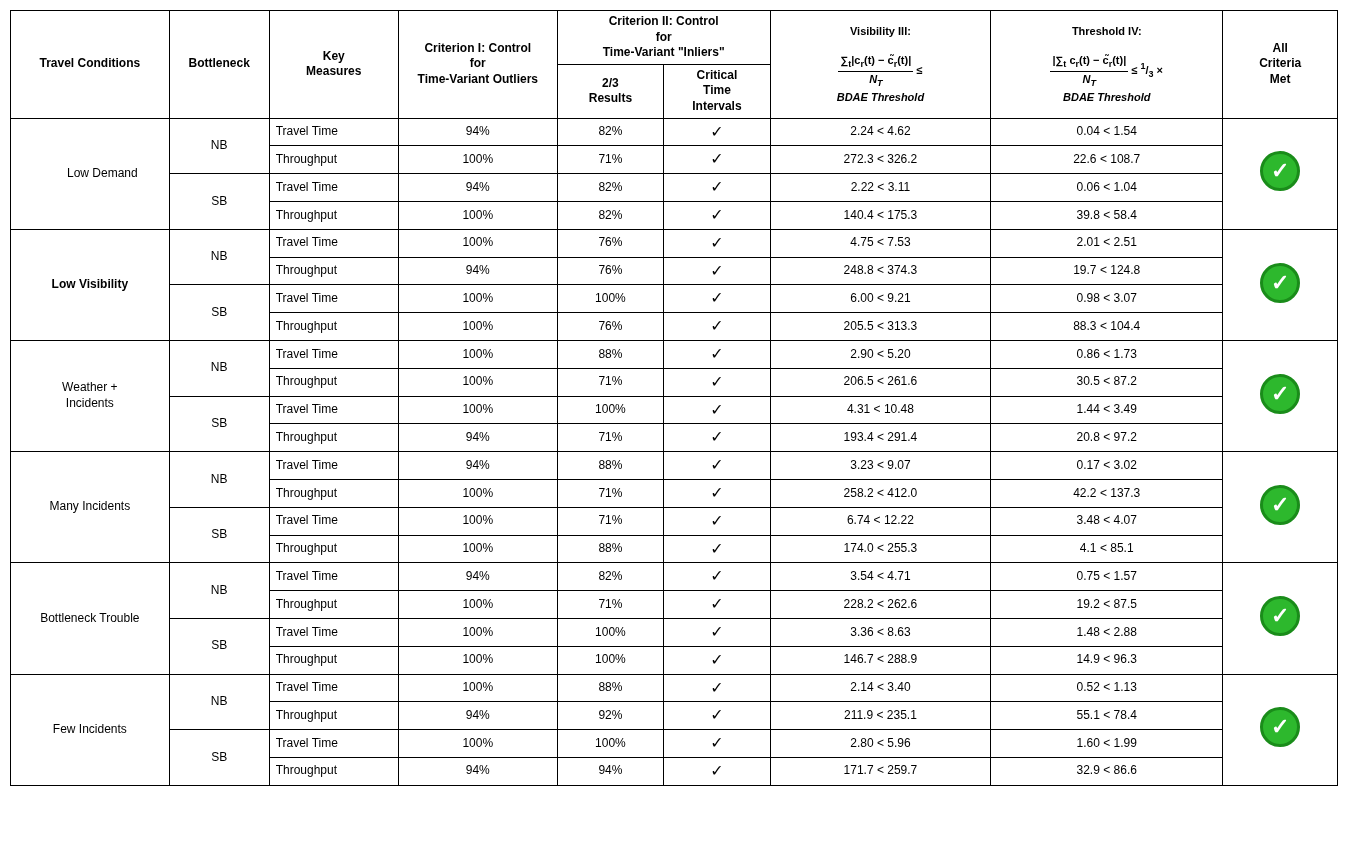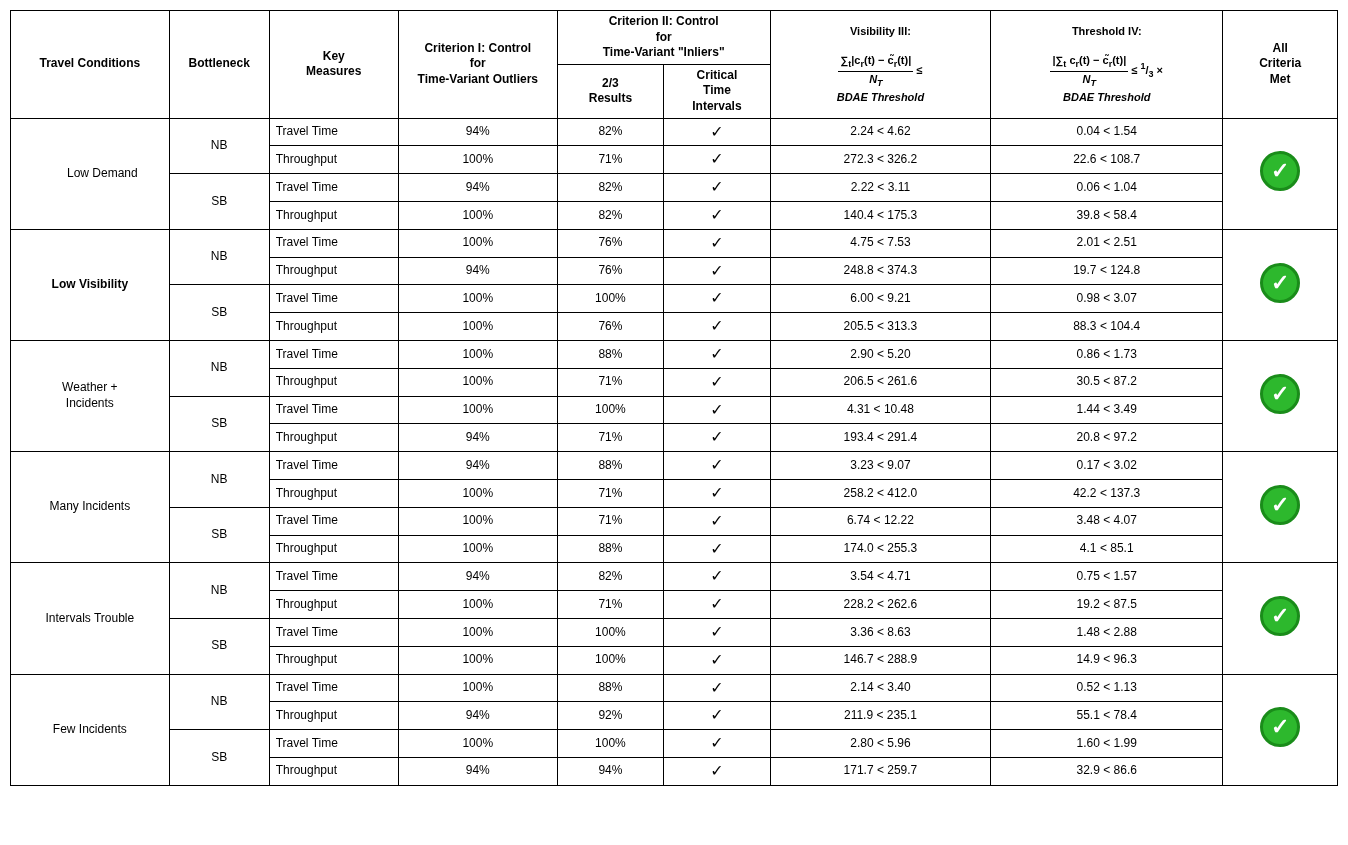--- a/index.html
+++ b/index.html
@@ -239,21 +239,21 @@
       </tr>
       <tr>
         <td style="text-align: left; padding-left: 6px;">Throughput</td>
         <td>100%</td>
         <td>88%</td>
         <td style="font-size: 16px;">✓</td>
         <td>174.0  &lt;  255.3</td>
         <td>4.1  &lt;  85.1</td>
       </tr>
       <tr>
-        <td rowspan="4" style="font-weight: normal;">Intervals Trouble</td>
+        <td rowspan="4" style="font-weight: normal;">Bottleneck Trouble</td>
         <td rowspan="2">NB</td>
         <td style="text-align: left; padding-left: 6px;">Travel Time</td>
         <td>94%</td>
         <td>82%</td>
         <td style="font-size: 16px;">✓</td>
         <td>3.54  &lt;  4.71</td>
         <td>0.75  &lt;  1.57</td>
         <td rowspan="4" style="vertical-align: middle; text-align: center;"><div class="green-check"></div></td>
       </tr>
       <tr>

